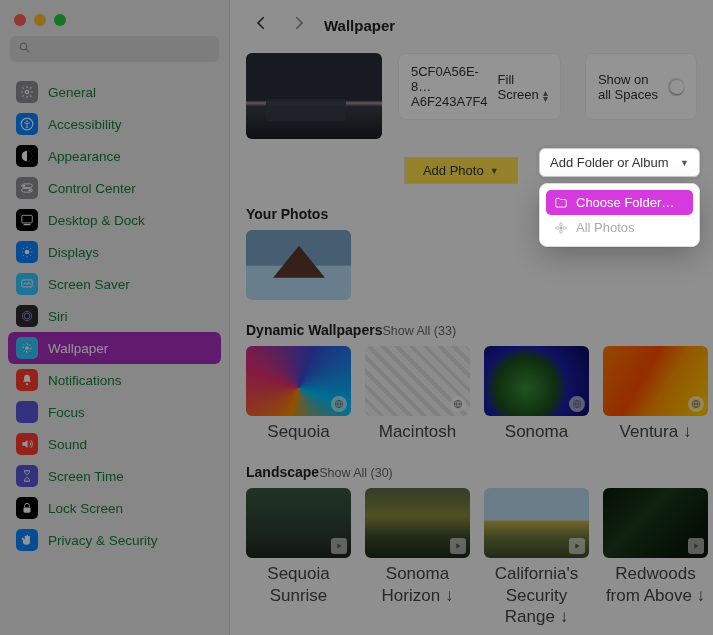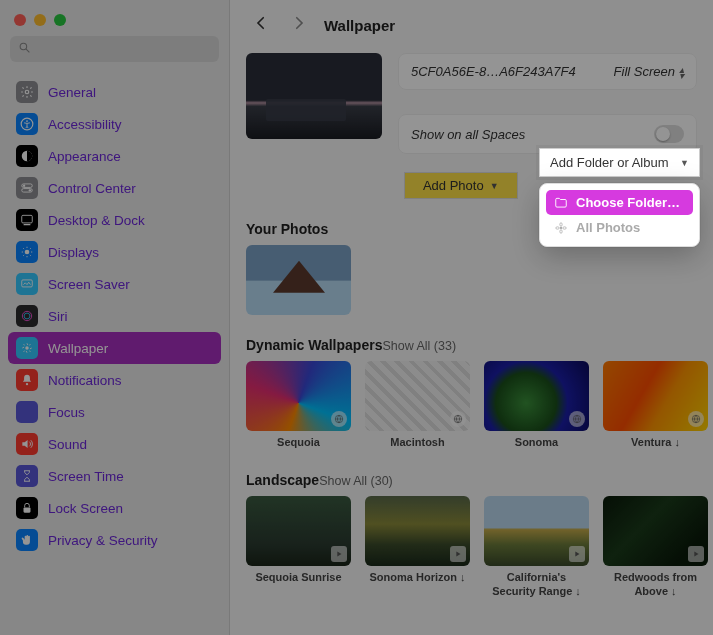--- a/index.html
+++ b/index.html
@@ -8,78 +8,78 @@
   .sidebar { width: 230px; background: #e8e8e8; display: flex; flex-direction: column; padding: 0; border-right: 1px solid #d0d0d0; }
   .traffic { display: flex; gap: 8px; padding: 14px 14px 10px 14px; }
   .tl { width: 12px; height: 12px; border-radius: 50%; }
   .tl.red   { background: #ff5f57; }
   .tl.yellow{ background: #febc2e; }
   .tl.green { background: #28c840; }
   .search-wrap { padding: 0 10px 10px 10px; }
   .search { display: flex; align-items: center; gap: 6px; background: #d8d8d8; border-radius: 6px; padding: 5px 8px; font-size: 13px; color: #888; }
   .search input { border: none; background: transparent; outline: none; font-size: 13px; width: 100%; color: #444; }
   .sidebar-list { flex: 1; overflow-y: auto; padding: 4px 8px; }
-  .side-item { display: flex; align-items: center; gap: 10px; padding: 5px 8px; border-radius: 6px; font-size: 13.5px; color: #6d28d9; cursor: default; }
+  .side-item { display: flex; align-items: center; gap: 10px; padding: 5px 8px; border-radius: 6px; font-size: 13.5px; color: #15803d; cursor: default; }
   .side-item.selected { background: #a62fbd; color: #fff; }
   .side-icon { width: 22px; height: 22px; border-radius: 5px; display: flex; align-items: center; justify-content: center; flex-shrink: 0; }
   .side-icon svg { width: 14px; height: 14px; }
 
   .main { flex: 1; background: #f7f7f7; display: flex; flex-direction: column; overflow: hidden; }
   .main-header { display: flex; align-items: center; gap: 12px; padding: 12px 18px 8px 18px; }
   .nav-arrow { color: #888; font-size: 20px; padding: 2px 4px; }
   .nav-arrow.enabled { color: #333; }
   .main-title { font-size: 15px; font-weight: 600; color: #222; }
   .main-body { flex: 1; overflow-y: auto; padding: 6px 16px 20px 16px; }
 
   .preview-row { display: flex; gap: 16px; align-items: flex-start; margin-bottom: 18px; }
   .preview-thumb { width: 136px; height: 86px; border-radius: 6px; background: linear-gradient(180deg,#2a2e39 0%,#2a2e39 55%,#b290a0 58%,#3a3e48 62%,#1a1c22 100%); position: relative; overflow: hidden; flex-shrink:0;}
   .preview-thumb::after { content:""; position:absolute; bottom:18px; left:20px; width:80px; height:22px; background:rgba(55,60,72,.9); border-radius:2px;}
-  .preview-controls { flex: 1; display: flex; flex-direction: column; gap: 24px; font-style: italic; }
+  .preview-controls { flex: 1; display: flex; flex-direction: row; gap: 24px; }
   .ctrl-row { background: #fff; border-radius: 8px; padding: 10px 12px; display: flex; align-items: center; gap: 10px; font-size: 13px; color: #333; border:1px solid #eee; }
   .wp-name { flex: 1; text-align: left; color:#333;}
   .fill-sel { display:flex; align-items:flex-end; gap:4px; color:#333;}
   .chev-updown { font-size:10px; line-height:6px; color:#666; display:flex; flex-direction:column;}
   .toggle { width: 30px; height: 18px; background: #ddd; border-radius: 9px; position: relative; margin-left:auto;}
   .toggle::after { content:""; position:absolute; left:2px; top:2px; width:14px; height:14px; background:#fff; border-radius:50%; box-shadow:0 1px 2px rgba(0,0,0,.3);}
   .add-row { display:flex; justify-content:flex-end; gap:8px; margin-bottom:22px; padding-right:0; position:relative;}
   .pill-btn { background:#fde047; border:1px solid #ddd; border-radius:0; padding:5px 18px; font-size:13px; color:#333; display:flex; align-items:center; gap:6px;}
   .chev-down { font-size:9px; color:#555;}
 
   .section { margin-bottom: 22px; }
   .sec-head { display:flex; justify-content:flex-start; align-items:baseline; margin-bottom:8px;}
   .sec-title { font-size:14px; font-weight:600; color:#222;}
   .sec-link { font-size:12.5px; color:#666;}
   .thumb-grid { display:flex; gap:14px; }
   .thumb-card { display:flex; flex-direction:column; align-items:center; gap:5px; width:105px;}
   .thumb { width:105px; height:70px; border-radius:6px; position:relative; overflow:hidden; background:#ccc;}
   .thumb .badge { position:absolute; right:4px; bottom:4px; width:16px; height:16px; border-radius:50%; background:rgba(255,255,255,.6); display:flex; align-items:center; justify-content:center;}
   .thumb .badge.play { border-radius:3px;}
   .thumb .badge svg { width:10px;height:10px;}
-  .thumb-label { font-size:11px; color:#444; text-align:center; line-height:1.25;font-weight:bold;}
+  .thumb-label { font-size:17px; color:#444; text-align:center; line-height:1.25;}
 
   
   .t-photo { background: linear-gradient(180deg,#7aa0c4 0%,#7aa0c4 50%,#b6daf2 52%,#b6daf2 100%); position:relative;}
   .t-photo::before { content:""; position:absolute; left:50%; top:50%; transform:translate(-50%,-60%); width:0;height:0; border-left:26px solid transparent; border-right:26px solid transparent; border-bottom:32px solid #5c3a2e;}
   .t-sequoia { background: conic-gradient(from 200deg at 50% 60%, #ff8a00,#e52e71,#3a47d5,#00c2ff,#ff8a00);}
   .t-mac { background:#f2f2f2 repeating-linear-gradient(45deg,#ddd 0 4px,#f2f2f2 4px 10px);}
   .t-sonoma { background: radial-gradient(circle at 40% 60%, #3a8f3a 0%, #1a4f1a 40%, #1b1ea8 55%, #0a0a5a 100%);}
   .t-ventura { background: linear-gradient(120deg,#ff7b00 0%,#ff4d00 40%,#ff9500 60%,#ffd200 100%);}
   .t-seqsun { background: linear-gradient(180deg,#3a5a40 0%,#2a3a30 70%,#1a2518 100%);}
   .t-sonhor { background: linear-gradient(180deg,#5a6a4a 0%,#8a8a3a 40%,#3a4a2a 70%,#1a2a1a 100%);}
   .t-calif { background: linear-gradient(180deg,#b9d6ec 0%,#b9d6ec 45%,#c2a94a 48%,#6a7a3a 70%,#3a4a2a 100%);}
   .t-redw { background: linear-gradient(135deg,#0a1a0a 0%,#1a3a1a 40%,#0a1a0a 80%);}
 
   
   .dim { position:absolute; inset:0; background:rgba(0,0,0,0.42); pointer-events:none; }
 
   
   .popover-wrap { position:absolute; top:148px; left:539px; width:161px; pointer-events:auto;}
-  .popover-wrap .pill-btn { background:#fff; border:1px solid #ccc; border-radius:0; box-shadow:0 0 0 3px rgba(0,0,0,0.05); width:100%; justify-content:space-between; padding:6px 10px;}
+  .popover-wrap .pill-btn { background:#fff; border:1px solid #ccc; border-radius:6px; box-shadow:0 0 0 3px rgba(0,0,0,0.05); width:100%; justify-content:space-between; padding:6px 10px;}
   .dropdown { margin-top:6px; background:#fff; border:1px solid #ddd; border-radius:8px; padding:6px; width:161px; box-shadow:0 10px 30px rgba(0,0,0,.25), 0 0 0 1px rgba(0,0,0,.05);}
-  .dd-item { display:flex; align-items:center; gap:8px; padding:5px 8px; border-radius:5px; font-size:13px; color:#333;font-weight:bold;}
+  .dd-item { display:flex; align-items:center; gap:8px; padding:5px 8px; border-radius:5px; font-size:13px; color:#333;}
   .dd-item.sel { background:#d63adf; color:#fff;}
   .dd-item.disabled { color:#aaa;}
   .dd-icon {width:14px;height:14px; display:flex; align-items:center; justify-content:center;}
   .dd-icon svg{width:14px;height:14px;}
 </style>
 </head>
 <body>
 
 <svg width="0" height="0" style="position:absolute">
   <defs>

